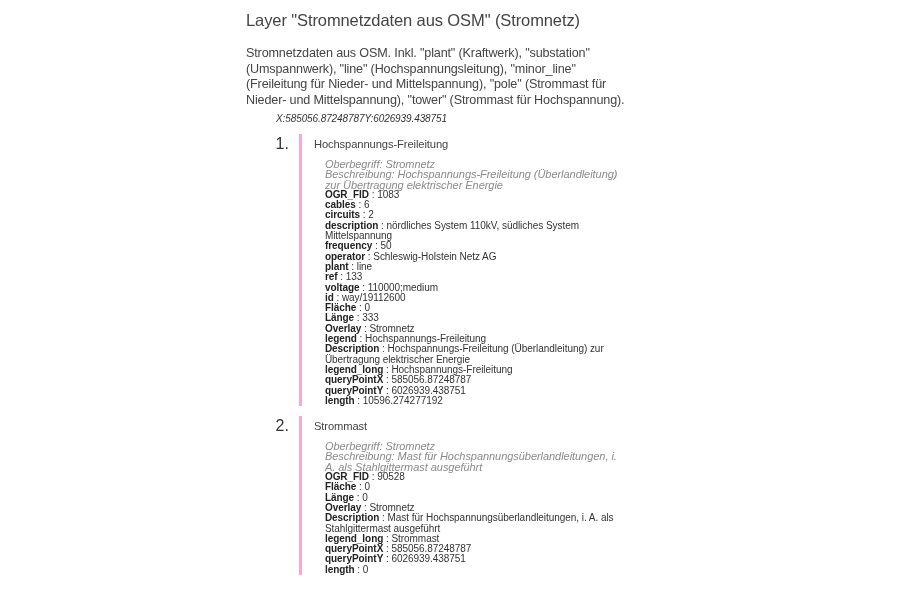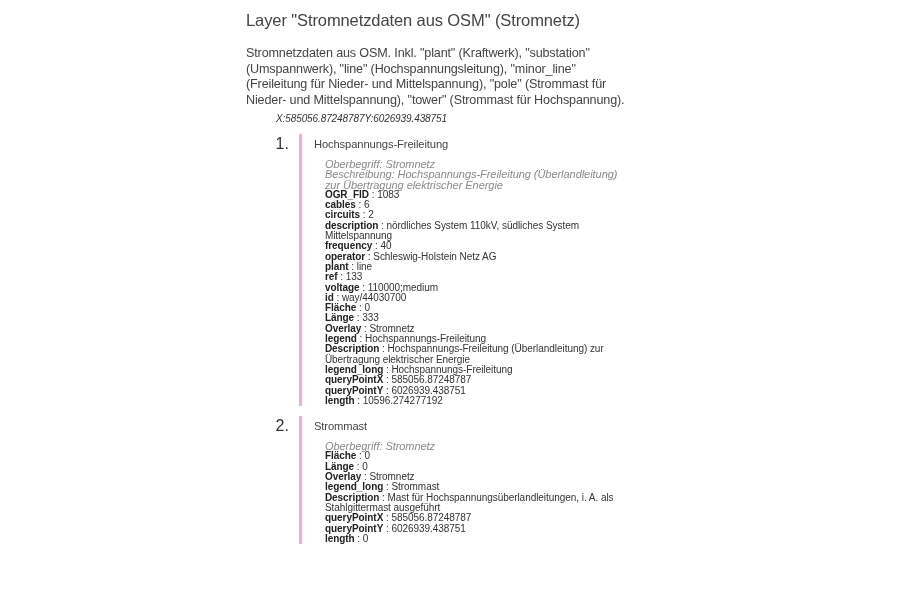--- a/index.html
+++ b/index.html
@@ -113,51 +113,53 @@
       <div class="result-body">
         <div class="result-title">Hochspannungs-Freileitung</div>
         <div class="meta">
           <div class="meta-line">Oberbegriff: Stromnetz</div>
           <div class="meta-line">Beschreibung: Hochspannungs-Freileitung (Überlandleitung) zur Übertragung elektrischer Energie</div>
           <div class="attrs">
               <div class="attr"><b>OGR_FID</b><span> : </span><span>1083</span></div>
               <div class="attr"><b>cables</b><span> : </span><span>6</span></div>
               <div class="attr"><b>circuits</b><span> : </span><span>2</span></div>
               <div class="attr"><b>description</b><span> : </span><span>nördliches System 110kV, südliches System Mittelspannung</span></div>
-              <div class="attr"><b>frequency</b><span> : </span><span>40</span></div>
+              <div class="attr"><b>frequency</b><span> : </span><span>50</span></div>
               <div class="attr"><b>operator</b><span> : </span><span>Schleswig-Holstein Netz AG</span></div>
               <div class="attr"><b>plant</b><span> : </span><span>line</span></div>
               <div class="attr"><b>ref</b><span> : </span><span>133</span></div>
               <div class="attr"><b>voltage</b><span> : </span><span>110000;medium</span></div>
-              <div class="attr"><b>id</b><span> : </span><span>way/44030700</span></div>
+              <div class="attr"><b>id</b><span> : </span><span>way/19112600</span></div>
               <div class="attr"><b>Fläche</b><span> : </span><span>0</span></div>
               <div class="attr"><b>Länge</b><span> : </span><span>333</span></div>
               <div class="attr"><b>Overlay</b><span> : </span><span>Stromnetz</span></div>
               <div class="attr"><b>legend</b><span> : </span><span>Hochspannungs-Freileitung</span></div>
               <div class="attr"><b>Description</b><span> : </span><span>Hochspannungs-Freileitung (Überlandleitung) zur Übertragung elektrischer Energie</span></div>
               <div class="attr"><b>legend_long</b><span> : </span><span>Hochspannungs-Freileitung</span></div>
               <div class="attr"><b>queryPointX</b><span> : </span><span>585056.87248787</span></div>
               <div class="attr"><b>queryPointY</b><span> : </span><span>6026939.438751</span></div>
               <div class="attr"><b>length</b><span> : </span><span>10596.274277192</span></div>
             </div>
         </div>
       </div>
     </li>
     <li class="result">
       <div class="result-num">2.</div>
       <div class="result-body">
         <div class="result-title">Strommast</div>
         <div class="meta">
           <div class="meta-line">Oberbegriff: Stromnetz</div>
+          <div class="meta-line">Beschreibung: Mast für Hochspannungsüberlandleitungen, i. A. als Stahlgittermast ausgeführt</div>
           <div class="attrs">
+              <div class="attr"><b>OGR_FID</b><span> : </span><span>90528</span></div>
               <div class="attr"><b>Fläche</b><span> : </span><span>0</span></div>
               <div class="attr"><b>Länge</b><span> : </span><span>0</span></div>
               <div class="attr"><b>Overlay</b><span> : </span><span>Stromnetz</span></div>
+              <div class="attr"><b>Description</b><span> : </span><span>Mast für Hochspannungsüberlandleitungen, i. A. als Stahlgittermast ausgeführt</span></div>
               <div class="attr"><b>legend_long</b><span> : </span><span>Strommast</span></div>
-              <div class="attr"><b>Description</b><span> : </span><span>Mast für Hochspannungsüberlandleitungen, i. A. als Stahlgittermast ausgeführt</span></div>
               <div class="attr"><b>queryPointX</b><span> : </span><span>585056.87248787</span></div>
               <div class="attr"><b>queryPointY</b><span> : </span><span>6026939.438751</span></div>
               <div class="attr"><b>length</b><span> : </span><span>0</span></div>
             </div>
         </div>
       </div>
     </li>
   </ol>
 </div>
 

